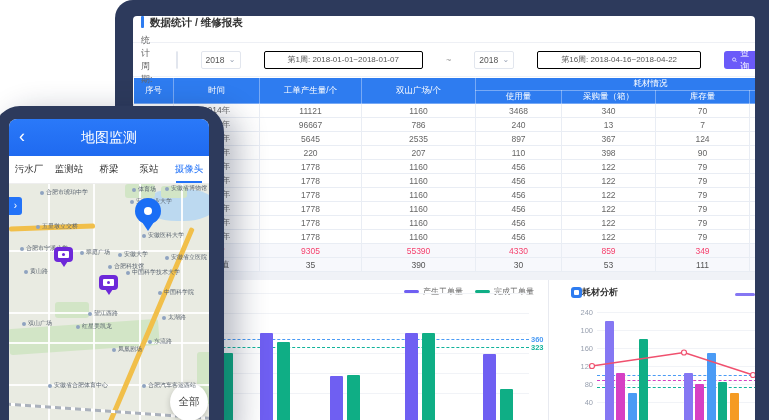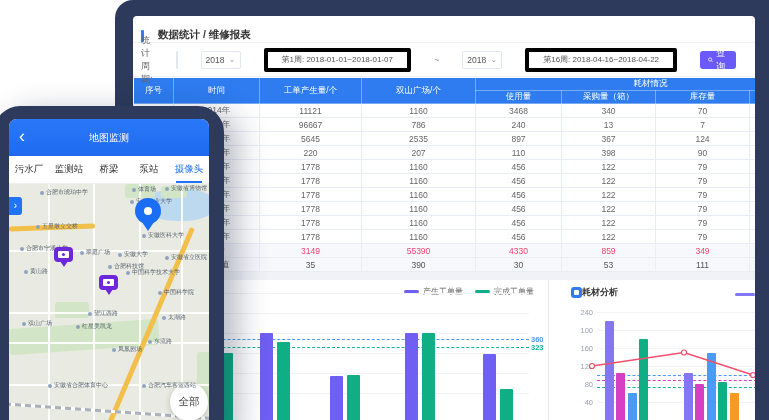--- a/index.html
+++ b/index.html
@@ -3,37 +3,37 @@
 <meta charset="utf-8">
 <style>
   html,body{margin:0;padding:0;}
   body{width:769px;height:420px;overflow:hidden;position:relative;background:#fff;
        font-family:"Liberation Sans","DejaVu Sans",sans-serif;}
   
   .laptop{position:absolute;left:115px;top:0;width:700px;height:450px;
           background:#2d3a5c;border-radius:18px;}
   .screen{position:absolute;left:18px;top:16px;width:622px;height:430px;
           background:#fff;border-radius:4px;overflow:hidden;}
-  .crumbbar{height:26px;display:flex;align-items:flex-end;gap:14px;padding-left:8px;
+  .crumbbar{height:26px;display:flex;align-items:flex-start;gap:6px;padding-left:8px;
             border-bottom:1px solid #eef0f5;}
   .accent{width:3px;height:12px;background:#2e7cf0;border-radius:1px;}
   .crumbtext{font-size:10.5px;color:#333;font-weight:bold;}
   .filterbar{height:33px;display:flex;align-items:center;gap:23px;padding-left:8px;
              border-bottom:1px solid #f0f2f7;font-size:9px;color:#666;}
   .seggroup{display:flex;border:1px solid #e2e6ee;border-radius:2px;overflow:hidden;}
   .seg{width:19px;height:16px;line-height:16px;text-align:center;font-size:9px;color:#555;
        border-right:1px solid #eceef4;background:#fff;cursor:pointer;}
   .seg:last-child{border-right:none;}
   .seg.active{background:#2e7cf0;color:#fff;}
   .selbox{display:flex;align-items:center;justify-content:space-between;
           border:1px solid #e2e6ee;border-radius:2px;height:16px;padding:0 4px;
           font-size:8.5px;color:#555;min-width:30px;gap:3px;}
   .selbox .caret{color:#9aa3b5;font-size:8px;line-height:6px;}
-  .weekbox{border:4px solid #000000;border-radius:2px;height:16px;line-height:16px;
-           padding:0 14px;font-size:8px;color:#555;white-space:nowrap;}
+  .weekbox{border:1px solid #000000;border-radius:2px;height:16px;line-height:16px;
+           padding:0 23px;font-size:8px;color:#555;white-space:nowrap;}
   .tilde{color:#999;}
   .btn{display:flex;align-items:center;gap:3px;height:18px;padding:0 8px;border-radius:3px;
        color:#fff;font-size:9px;cursor:pointer;}
   .btn.query{background:#6a5af9;}
   .btn.export{background:#13ab76;}
   
   table.report{border-collapse:collapse;table-layout:fixed;width:692px;font-size:8.5px;}
   table.report th{background:#2e7cf0;color:#fff;font-weight:normal;
                   border:1px solid rgba(255,255,255,.35);height:11px;padding:0;}
   table.report td{border:1px solid #e9edf4;height:13px;text-align:center;color:#666;padding:0;}
@@ -59,21 +59,21 @@
   .rc-legstub{position:absolute;top:13px;right:0;width:20px;height:3px;border-radius:2px;
               background:#8577f3;}
   
   .phone{position:absolute;left:-6px;top:106px;width:230px;height:340px;background:#2d3a5c;
          border-radius:26px;z-index:10;box-shadow:14px 6px 30px rgba(20,30,60,.30);}
   .pscreen{position:absolute;left:15px;top:13px;width:200px;height:320px;
            border-radius:8px 8px 0 0;overflow:hidden;background:#e9ebe2;}
   .phead{height:37px;background:linear-gradient(#2a79f9,#1f6af0);display:flex;
          align-items:center;justify-content:center;position:relative;}
   .pback{position:absolute;left:10px;top:4px;color:#fff;font-size:18px;line-height:26px;cursor:pointer;}
-  .ptitle{color:#fff;font-size:10px;}
+  .ptitle{color:#fff;font-size:14px;}
   .ptabs{height:27px;background:#fff;display:flex;border-bottom:1px solid #eee;}
   .ptab{flex:1;text-align:center;font-size:9.5px;color:#333;line-height:26px;position:relative;cursor:pointer;}
   .ptab.active{color:#2373f8;}
   .ptab.active:after{content:"";position:absolute;left:50%;margin-left:-13px;bottom:0;
                      width:26px;height:2px;background:#2373f8;}
   .pmap{position:relative;height:256px;background:#e9ebe2;overflow:hidden;}
   .park{position:absolute;background:#d2e5c6;border-radius:3px;}
   .water{position:absolute;background:#bcd9f0;}
   .roadV{position:absolute;top:0;bottom:0;width:2px;background:rgba(255,255,255,.9);}
   .roadH{position:absolute;left:0;right:0;height:2px;background:rgba(255,255,255,.9);}
@@ -273,21 +273,21 @@
             <td>1778</td>
             <td>1160</td>
             <td>456</td>
             <td>122</td>
             <td>79</td>
             <td>67</td>
           </tr>
           <tr class="totalrow">
             <td></td>
             <td>合计</td>
-            <td>3149</td>
+            <td>9305</td>
             <td>55390</td>
             <td>4330</td>
             <td>859</td>
             <td>349</td>
             <td>332</td>
           </tr>
           <tr class="avgrow">
             <td></td>
             <td>平均值</td>
             <td>35</td>

